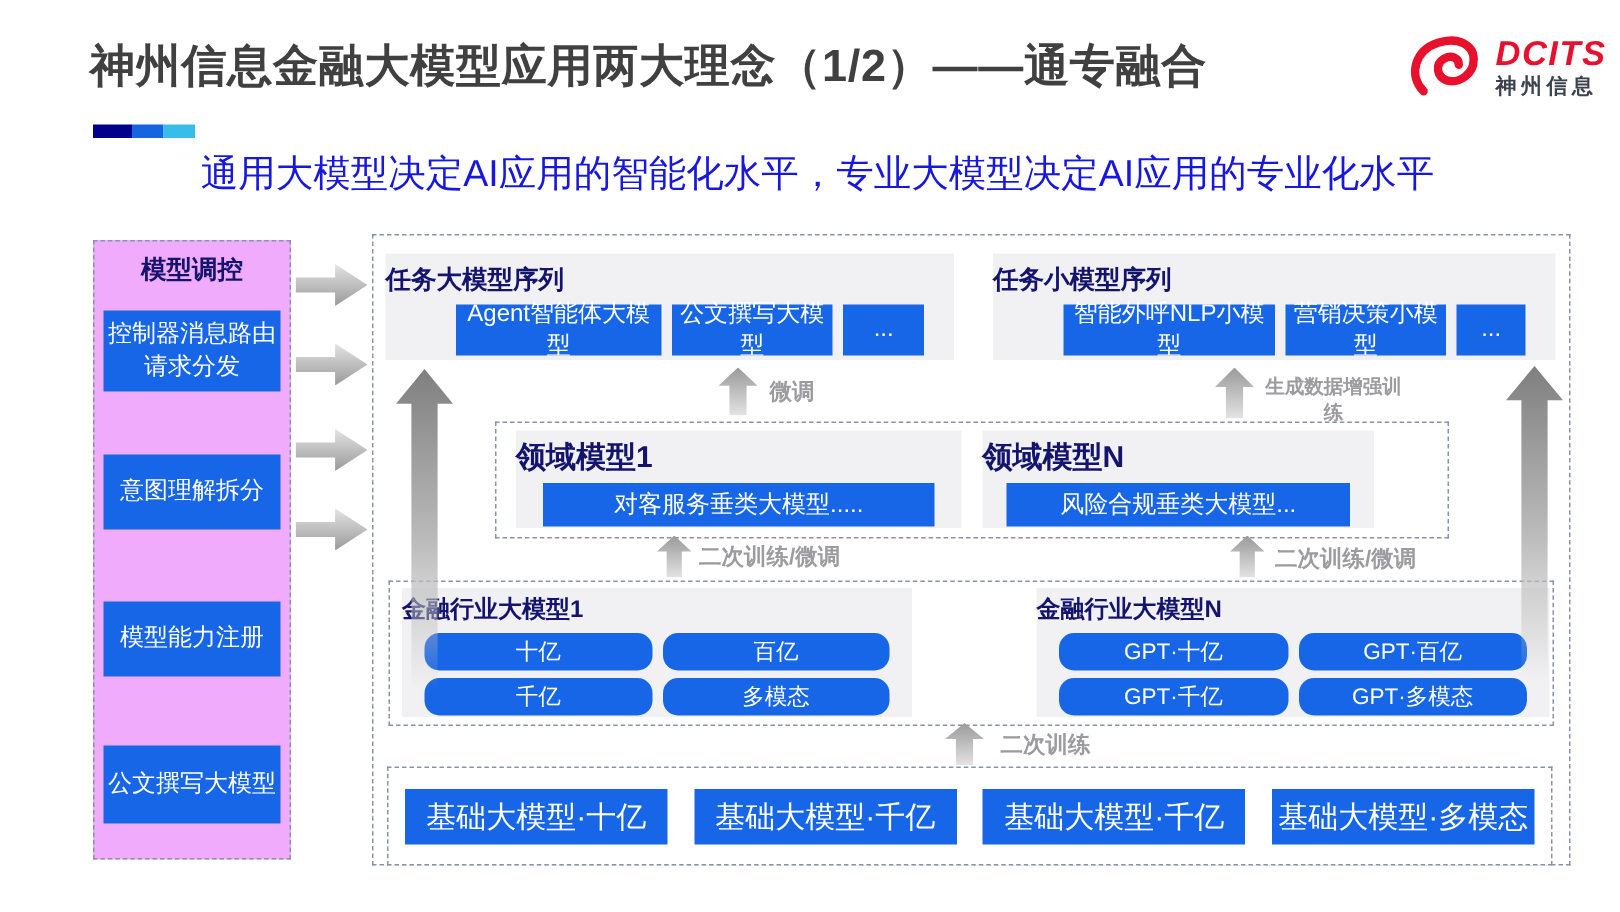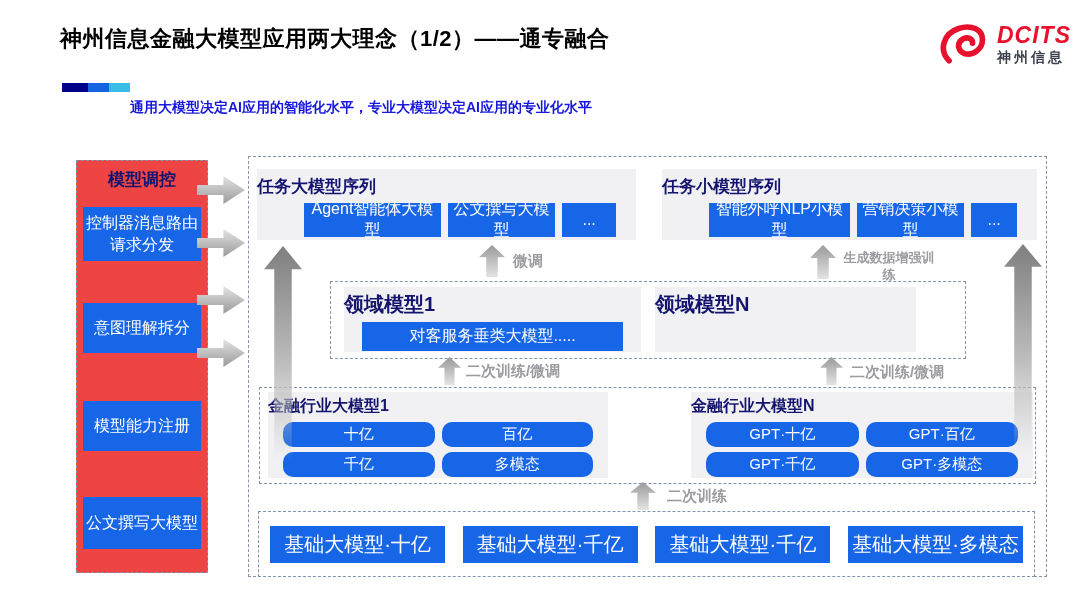--- a/index.html
+++ b/index.html
@@ -1,32 +1,32 @@
 <!DOCTYPE html>
 <html><head>
 <meta charset="utf-8">
 <style>
   html,body{margin:0;padding:0;background:#ffffff;}
   .slide{
     position:relative;width:1080px;height:608px;overflow:hidden;background:#ffffff;
     font-family:"Liberation Sans","DejaVu Sans",sans-serif;
   }
   
-  .title{position:absolute;left:60px;top:24px;font-size:22px;font-weight:bold;color:#000000;letter-spacing:.5px;white-space:nowrap;}
+  .title{position:absolute;left:60px;top:24px;font-size:30px;font-weight:bold;color:#404040;letter-spacing:.5px;white-space:nowrap;}
   .title-bar{position:absolute;left:62px;top:83px;width:68px;height:9px;display:flex;}
   .title-bar .seg{height:100%;}
   .seg.s1{width:26px;background:#00008b;}
   .seg.s2{width:21px;background:#1565e0;}
   .seg.s3{width:21px;background:#38bde8;}
-  .subtitle{position:absolute;left:130px;top:99px;width:830px;text-align:left;font-size:14px;font-weight:bold;color:#1717dd;}
+  .subtitle{position:absolute;left:130px;top:99px;width:830px;text-align:center;font-size:25px;font-weight:normal;color:#1717dd;}
   .logo{position:absolute;left:938px;top:22px;display:flex;align-items:center;gap:7px;}
   .logo-brand{font-size:23px;font-weight:bold;font-style:italic;color:#e8112d;letter-spacing:1px;line-height:1.05;}
   .logo-company{font-size:14px;font-weight:bold;color:#3c424d;letter-spacing:3px;margin-top:2px;}
   
-  .sidebar{position:absolute;left:76px;top:160px;width:132px;height:413px;border:1px dashed #8593ad;background:#ef4444;box-sizing:border-box;}
+  .sidebar{position:absolute;left:62px;top:160px;width:132px;height:413px;border:1px dashed #8593ad;background:#f0abfc;box-sizing:border-box;}
   .sidebar-title{position:absolute;left:0;top:7px;width:100%;text-align:center;font-size:17px;font-weight:bold;color:#14146e;}
   .sbtn{position:absolute;left:6px;width:118px;background:#1766e8;color:#fff;font-size:16px;line-height:1.35;
         display:flex;align-items:center;justify-content:center;text-align:center;padding:2px;box-sizing:border-box;}
   .sb1{top:46px;height:54px;}
   .sb2{top:142px;height:50px;}
   .sb3{top:240px;height:50px;}
   .sb4{top:336px;height:52px;}
   
   .rarrow{position:absolute;left:197px;width:48px;height:28px;
     background:linear-gradient(to bottom,#e3e3e3,#9a9a9a);
@@ -148,20 +148,21 @@
   <div class="tall-arrow ta-left"></div>
   <div class="tall-arrow ta-right"></div>
 
   <div class="domain-box"></div>
   <div class="panel domain domain-l">
     <div class="panel-title">领域模型1</div>
     <div class="btn">对客服务垂类大模型.....</div>
   </div>
   <div class="panel domain domain-r">
     <div class="panel-title">领域模型N</div>
+    <div class="btn">风险合规垂类大模型...</div>
   </div>
 
   <div class="uarrow ua-retrain-l"></div>
   <div class="alabel al-retrain-l">二次训练/微调</div>
   <div class="uarrow ua-retrain-r"></div>
   <div class="alabel al-retrain-r">二次训练/微调</div>
 
   <div class="industry-box"></div>
   <div class="panel industry ind-l">
     <div class="panel-title">金融行业大模型1</div>

